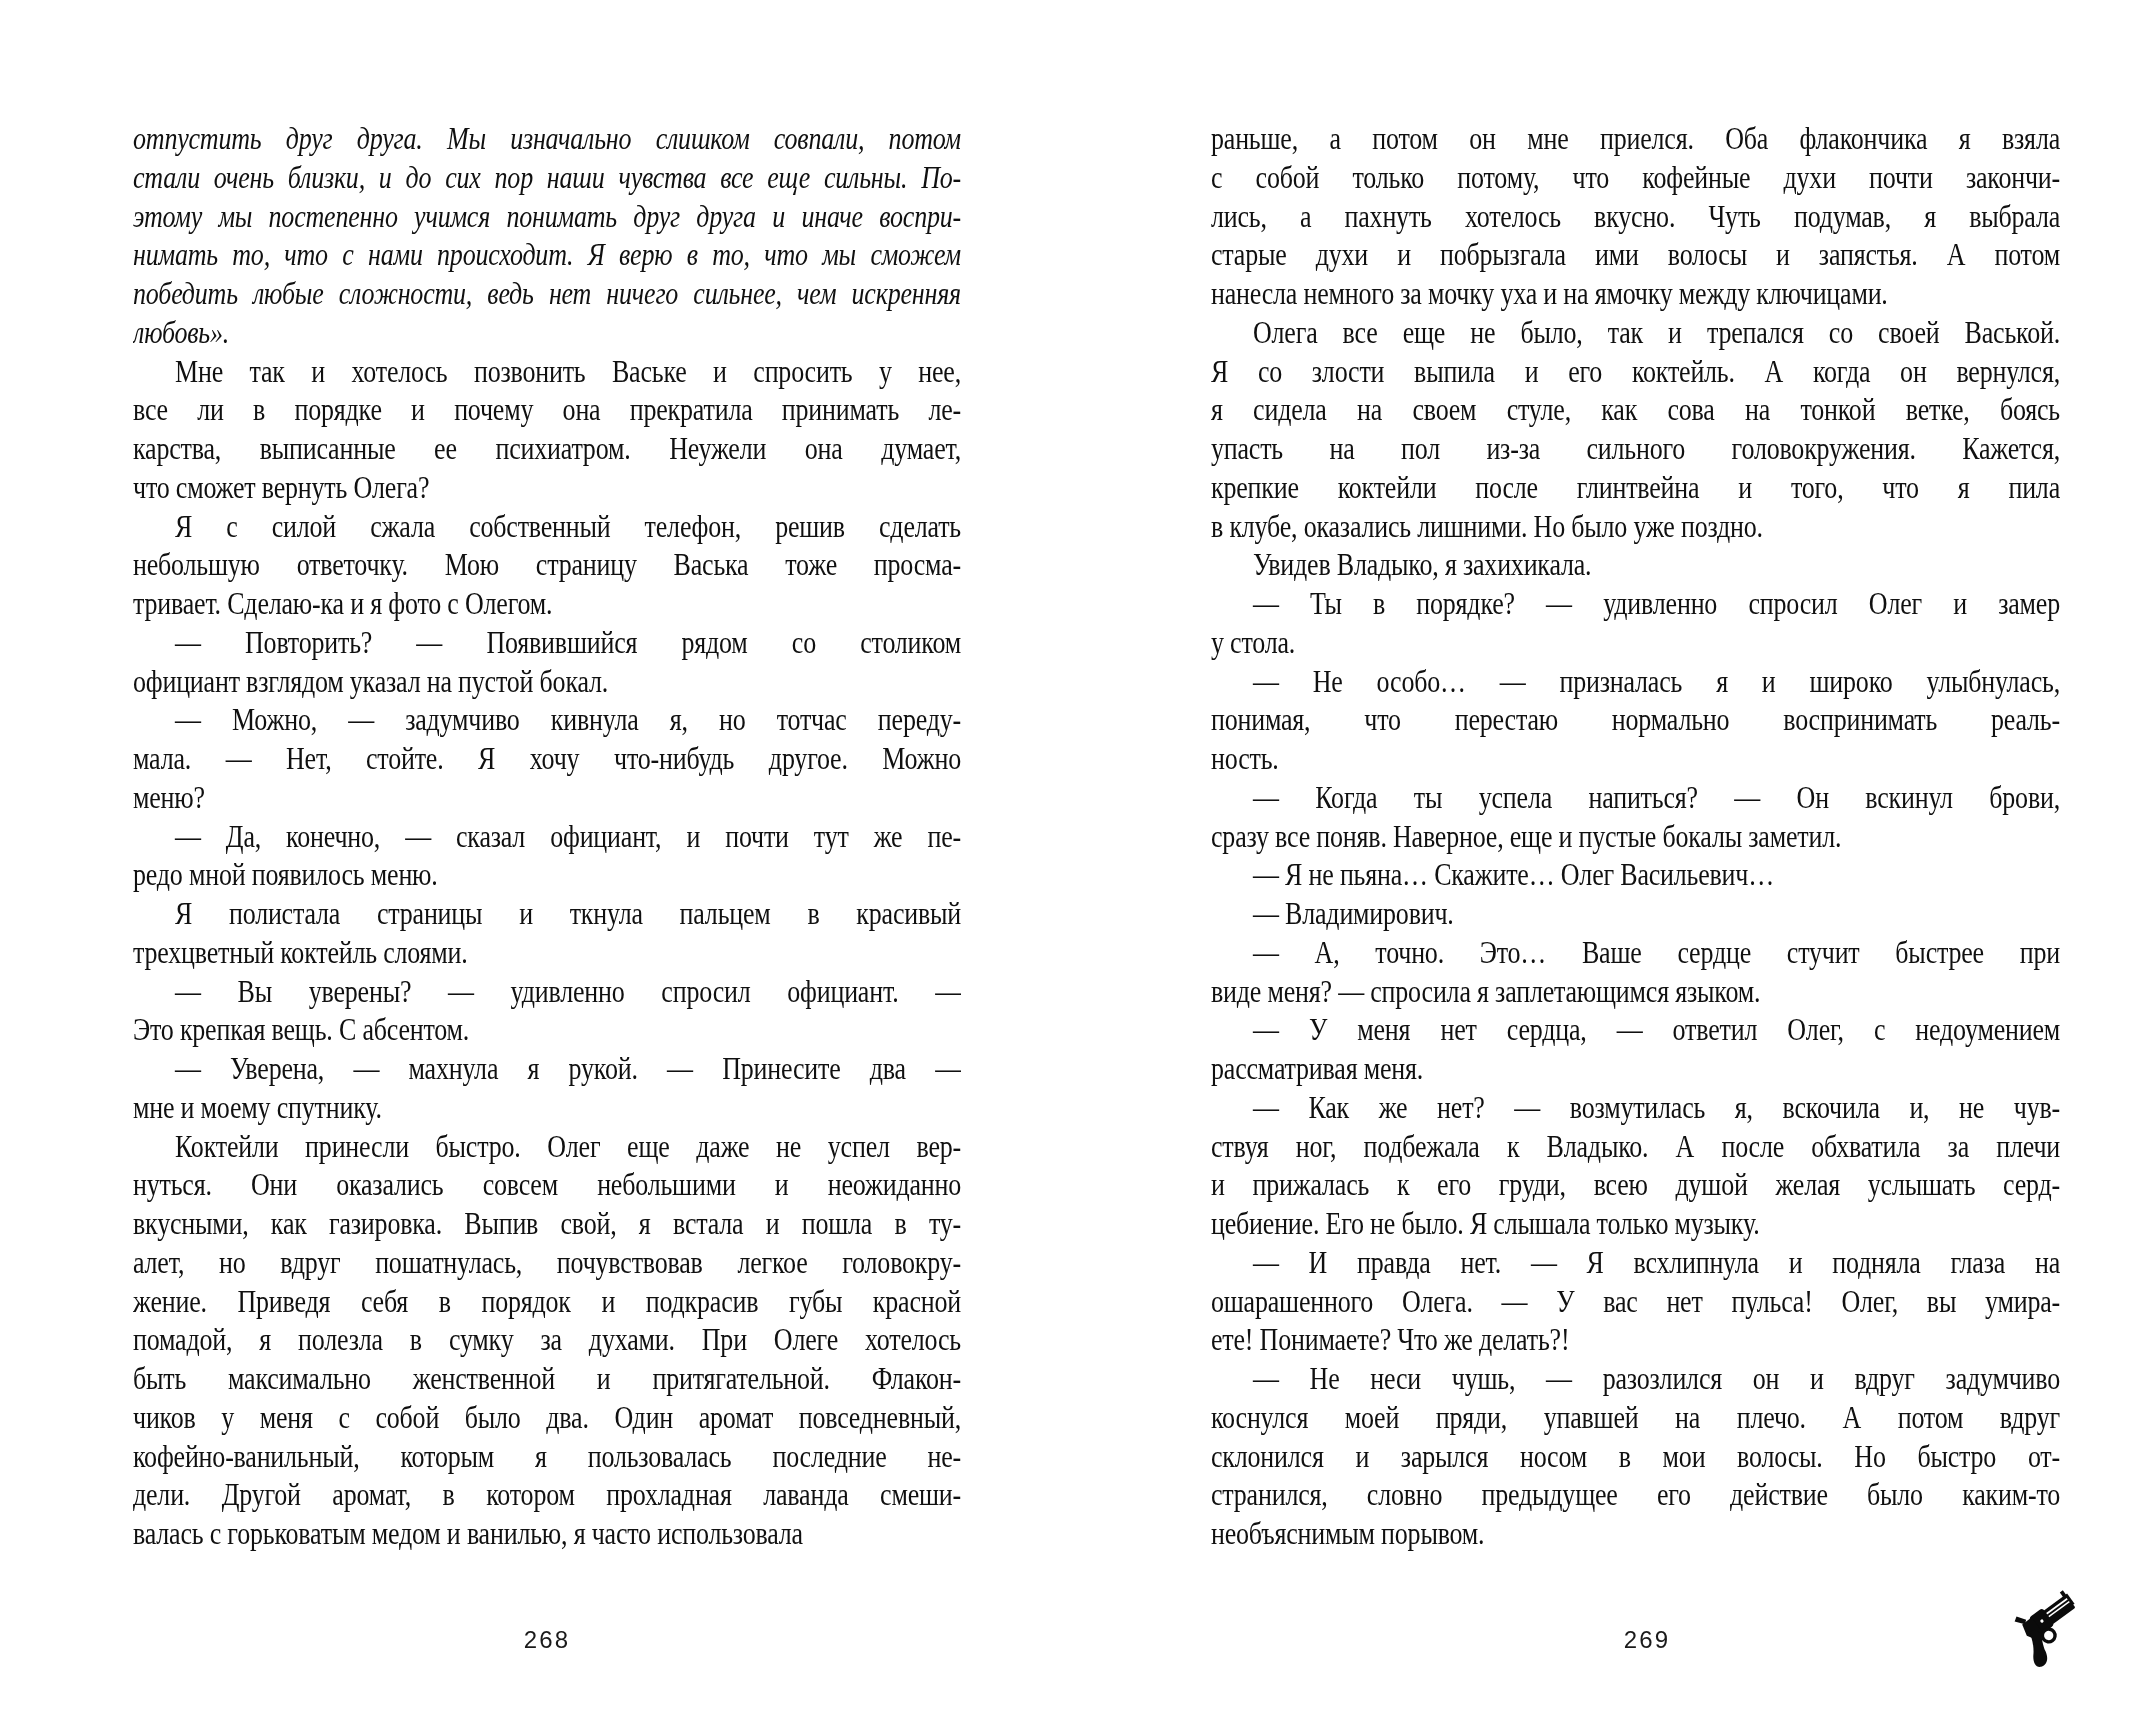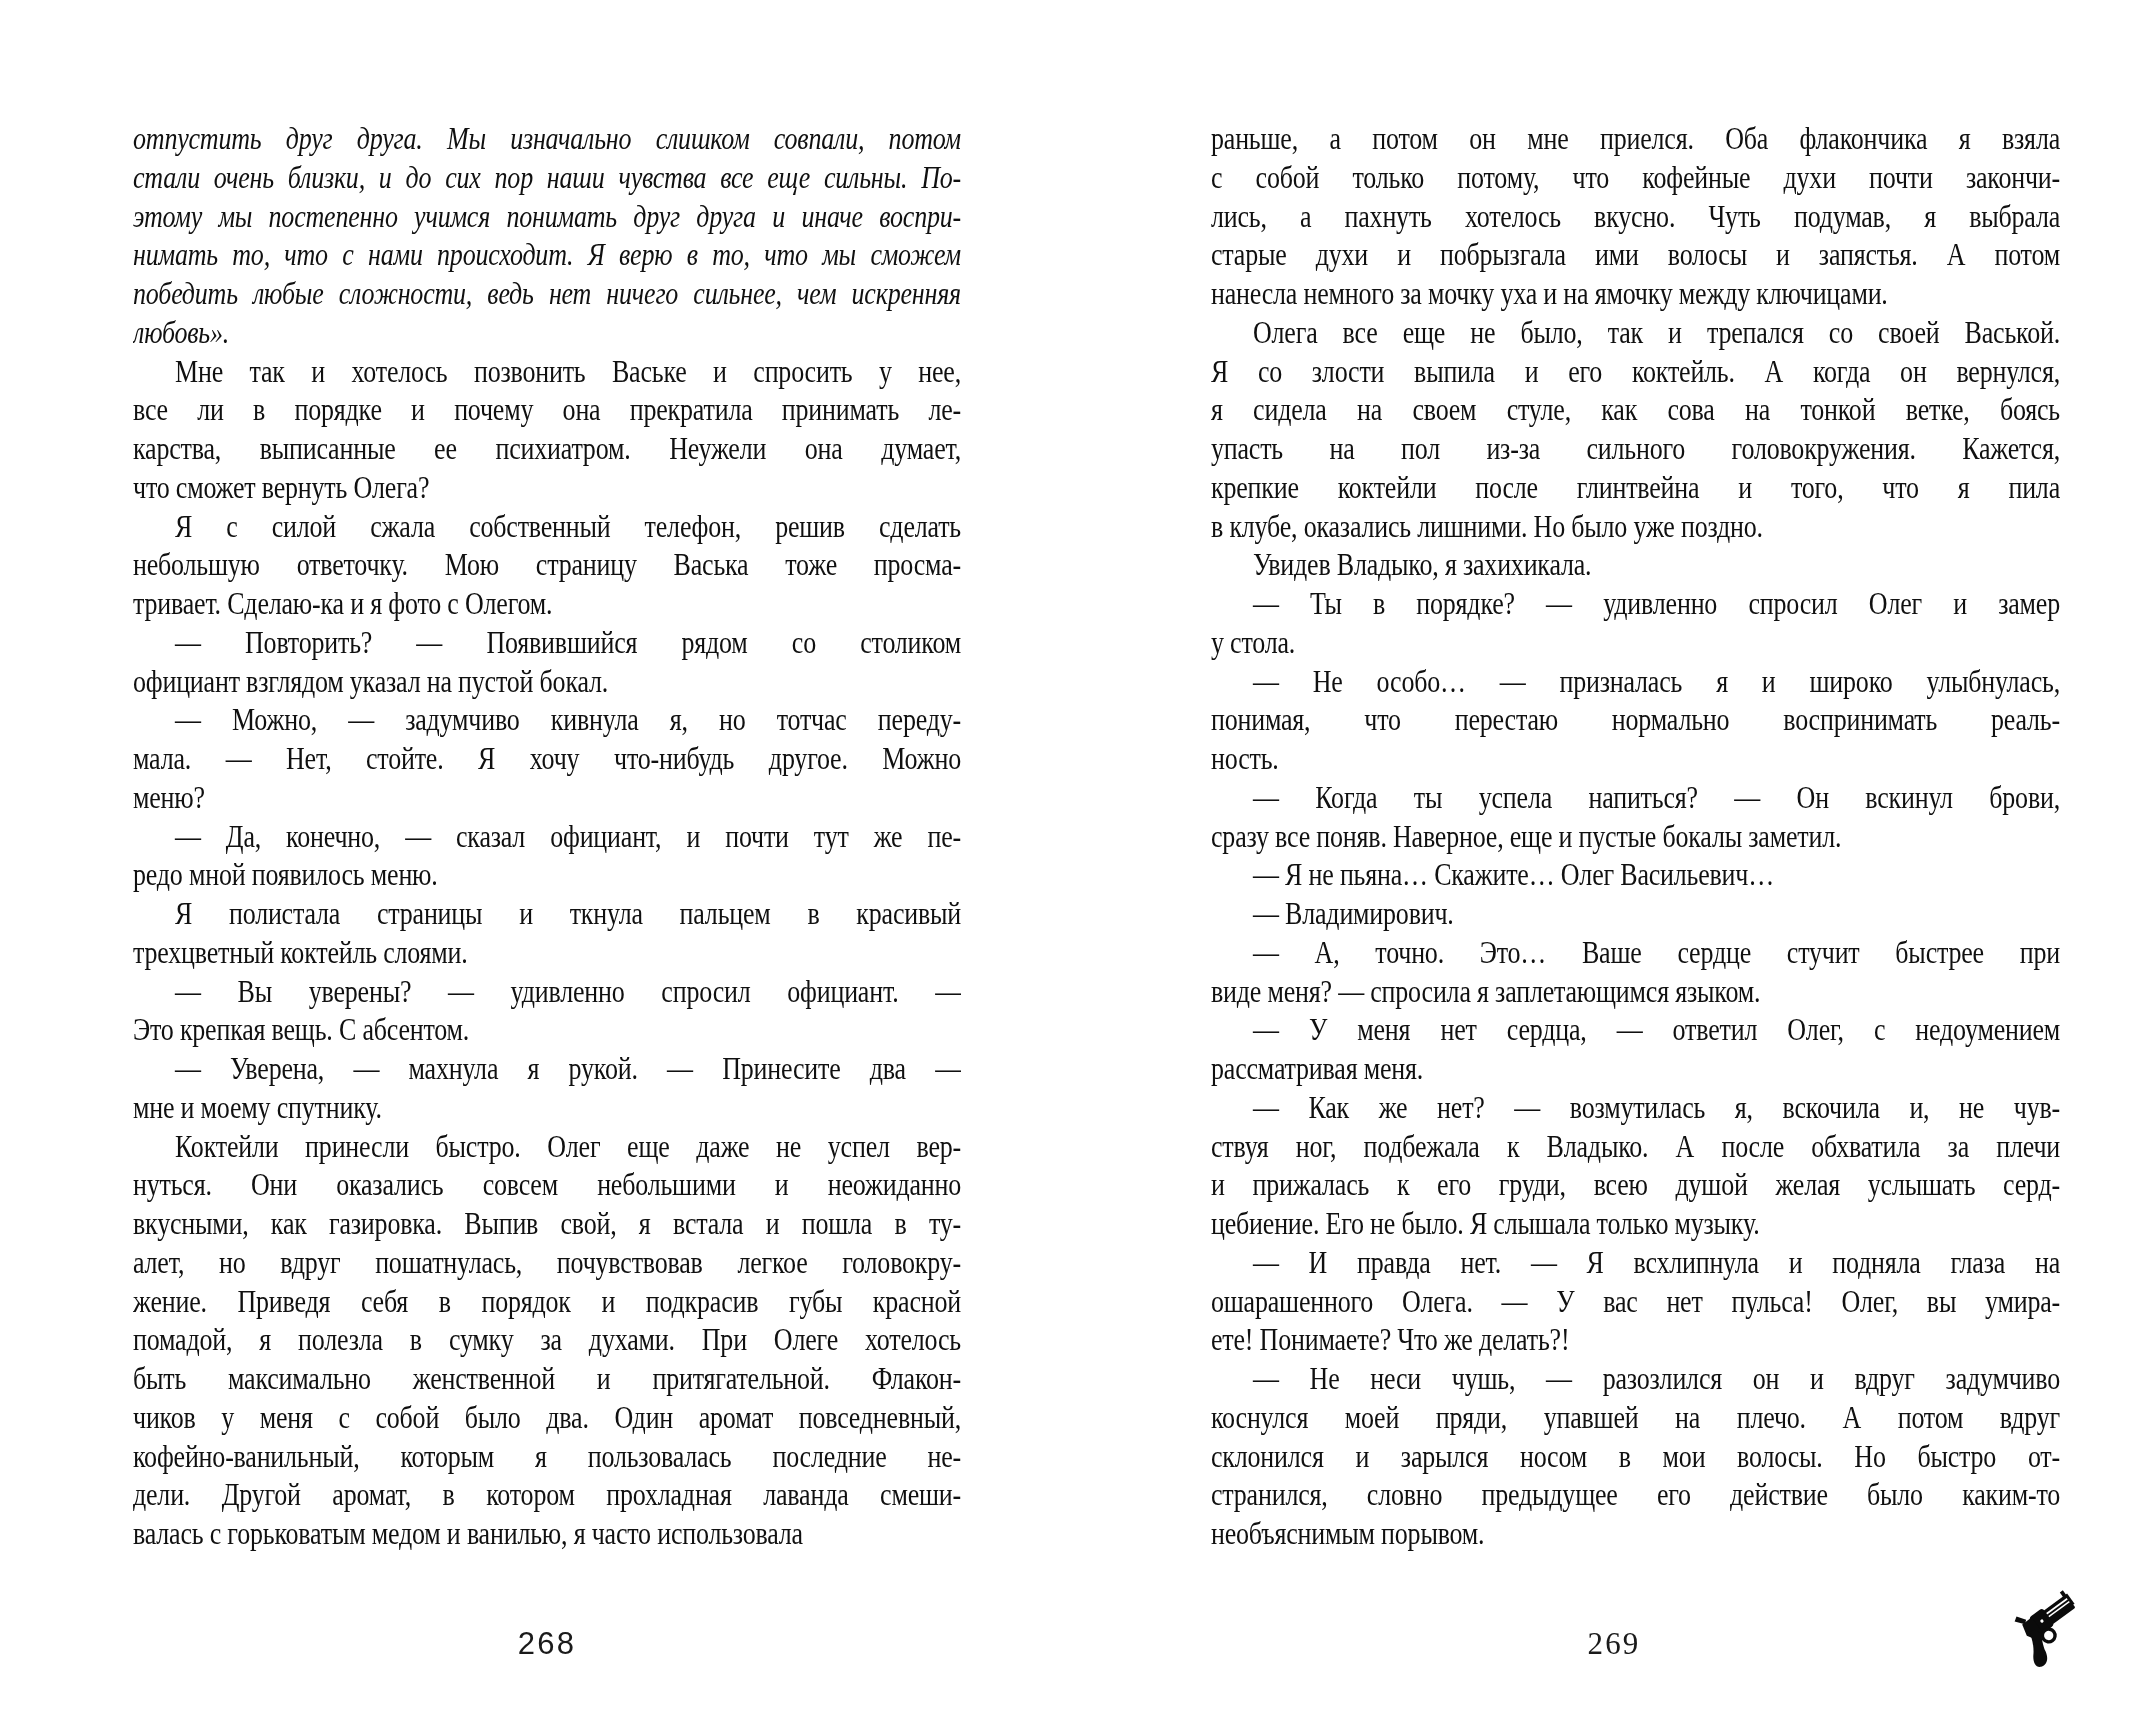--- a/index.html
+++ b/index.html
@@ -42,27 +42,27 @@
   }
   .line.indent {
     text-indent: 42px;
   }
 
   .page-number {
     position: absolute;
     top: 1626px;
     font-family: "Liberation Sans", sans-serif;
     font-weight: 400;
-    font-size: 31px;
+    font-size: 24px;
     letter-spacing: 2.2px;
     color: #1a1a1a;
     text-align: center;
   }
   #page-num-left  { left: 133px;  width: 828px; }
-  #page-num-right { left: 1211px; width: 806px; font-family: Liberation Serif, serif; }
+  #page-num-right { left: 1244px; width: 806px; }
 
   #revolver {
     position: absolute;
     left: 2012px;
     top: 1582px;
     width: 82px;
     height: 86px;
   }
 </style>
 </head>

